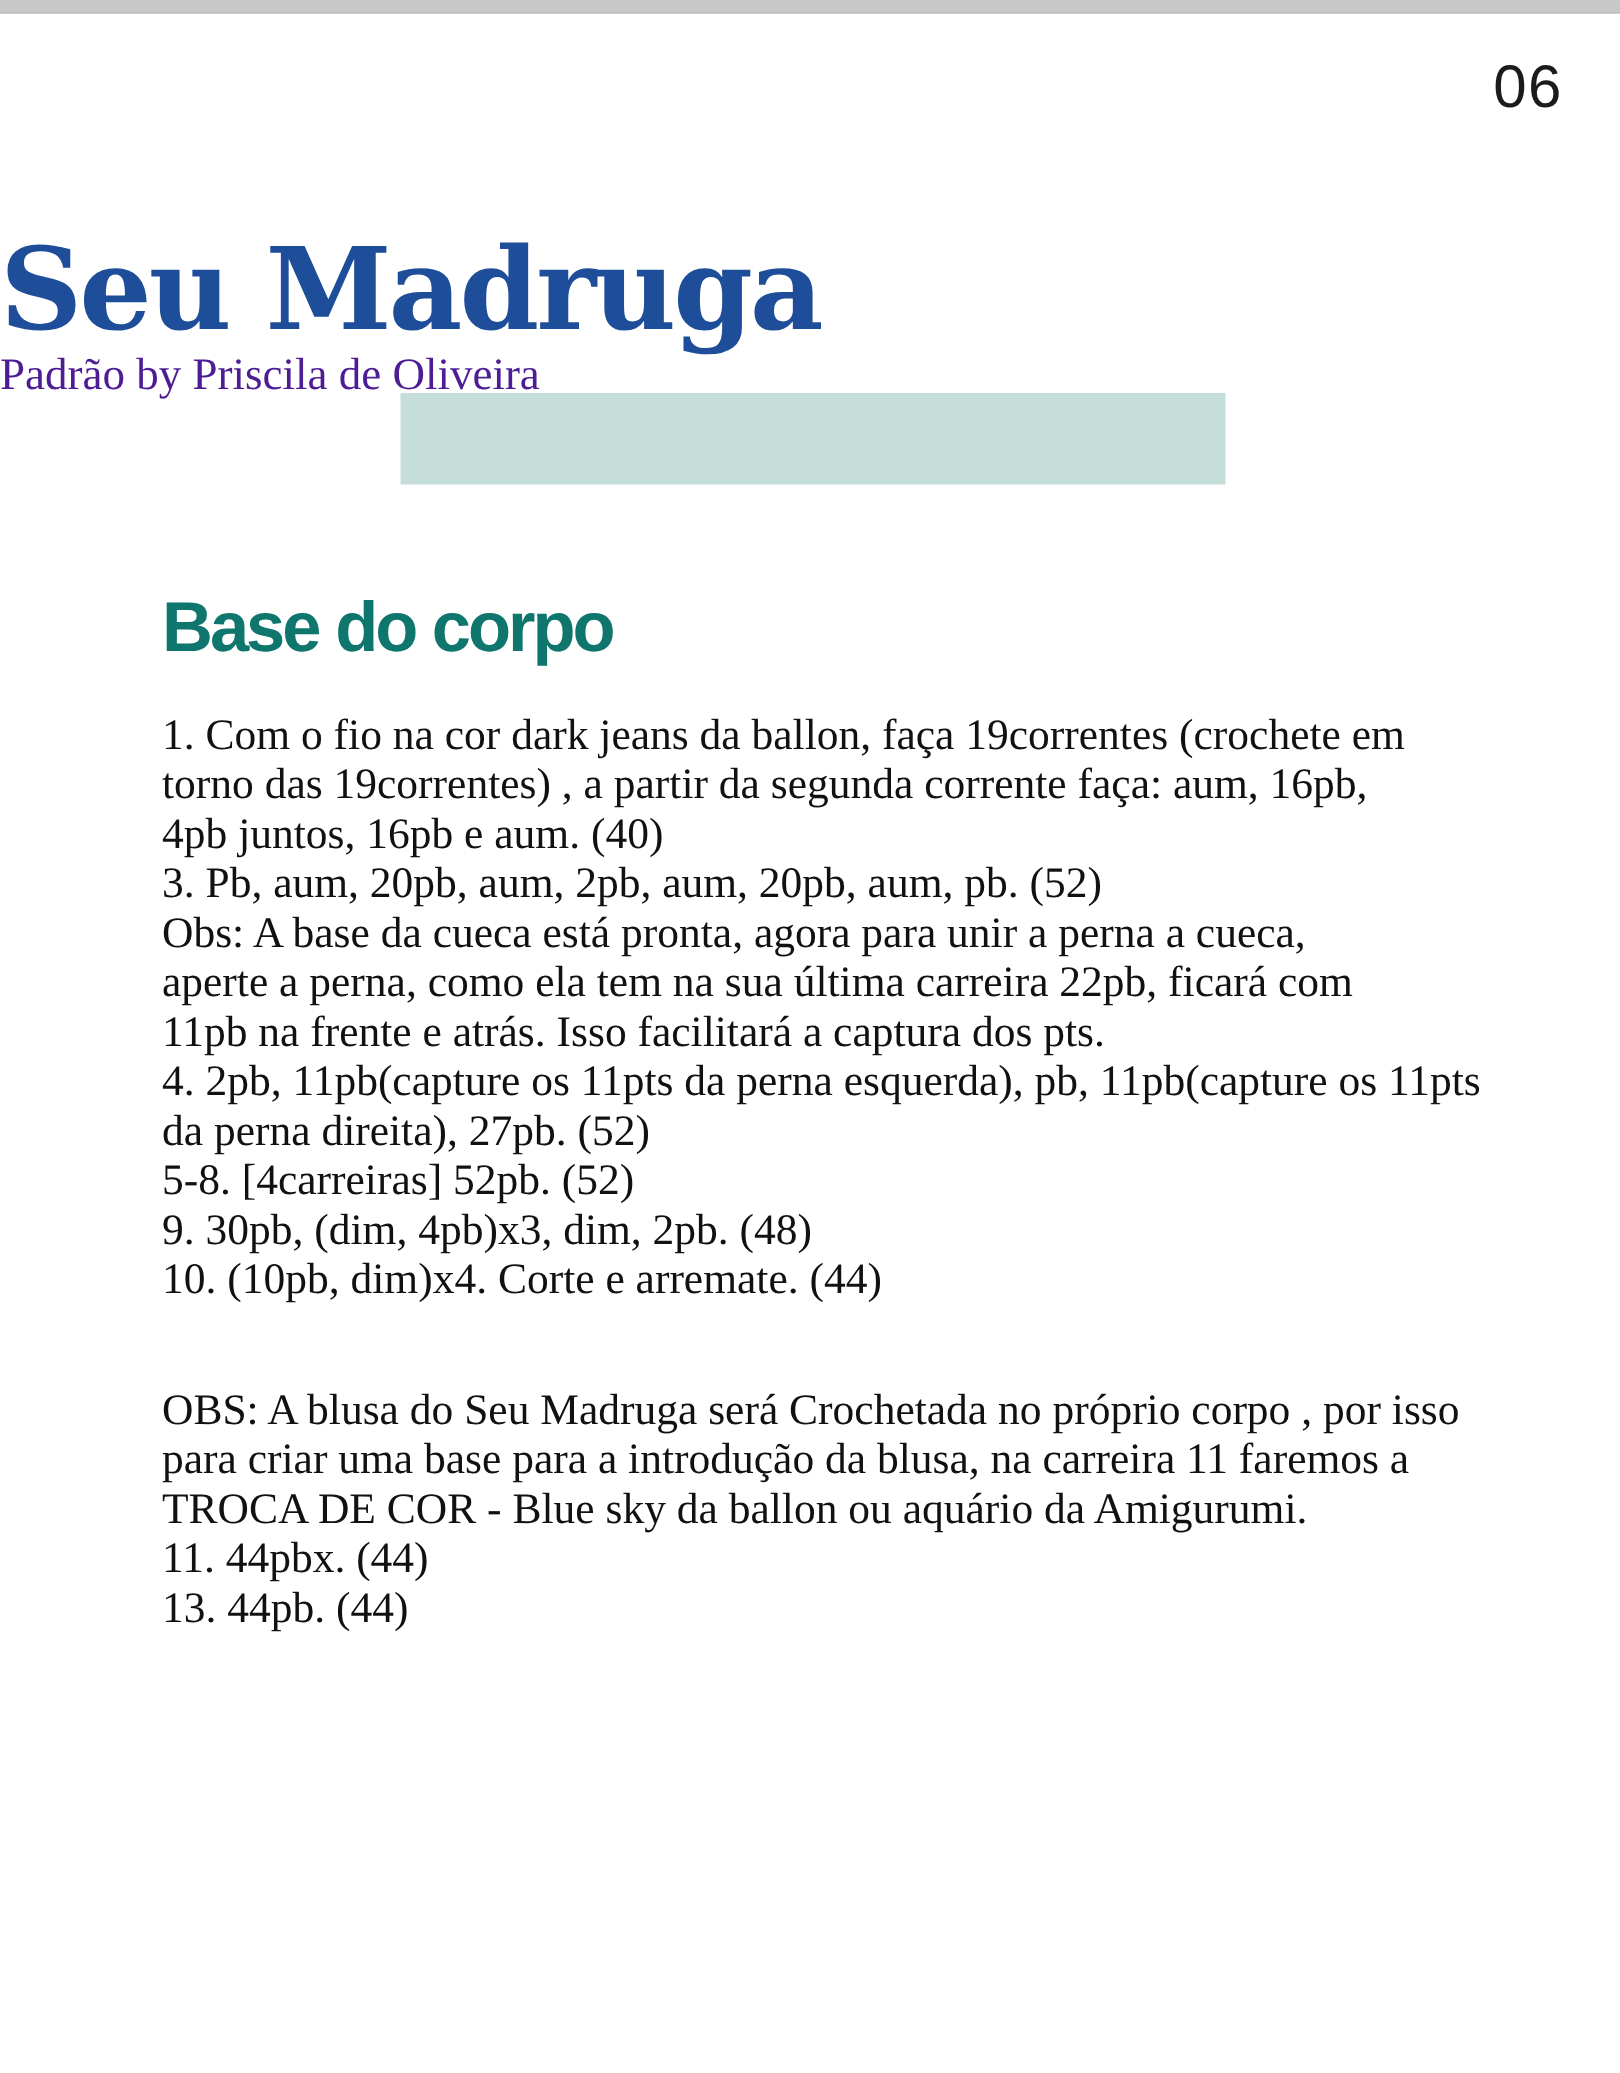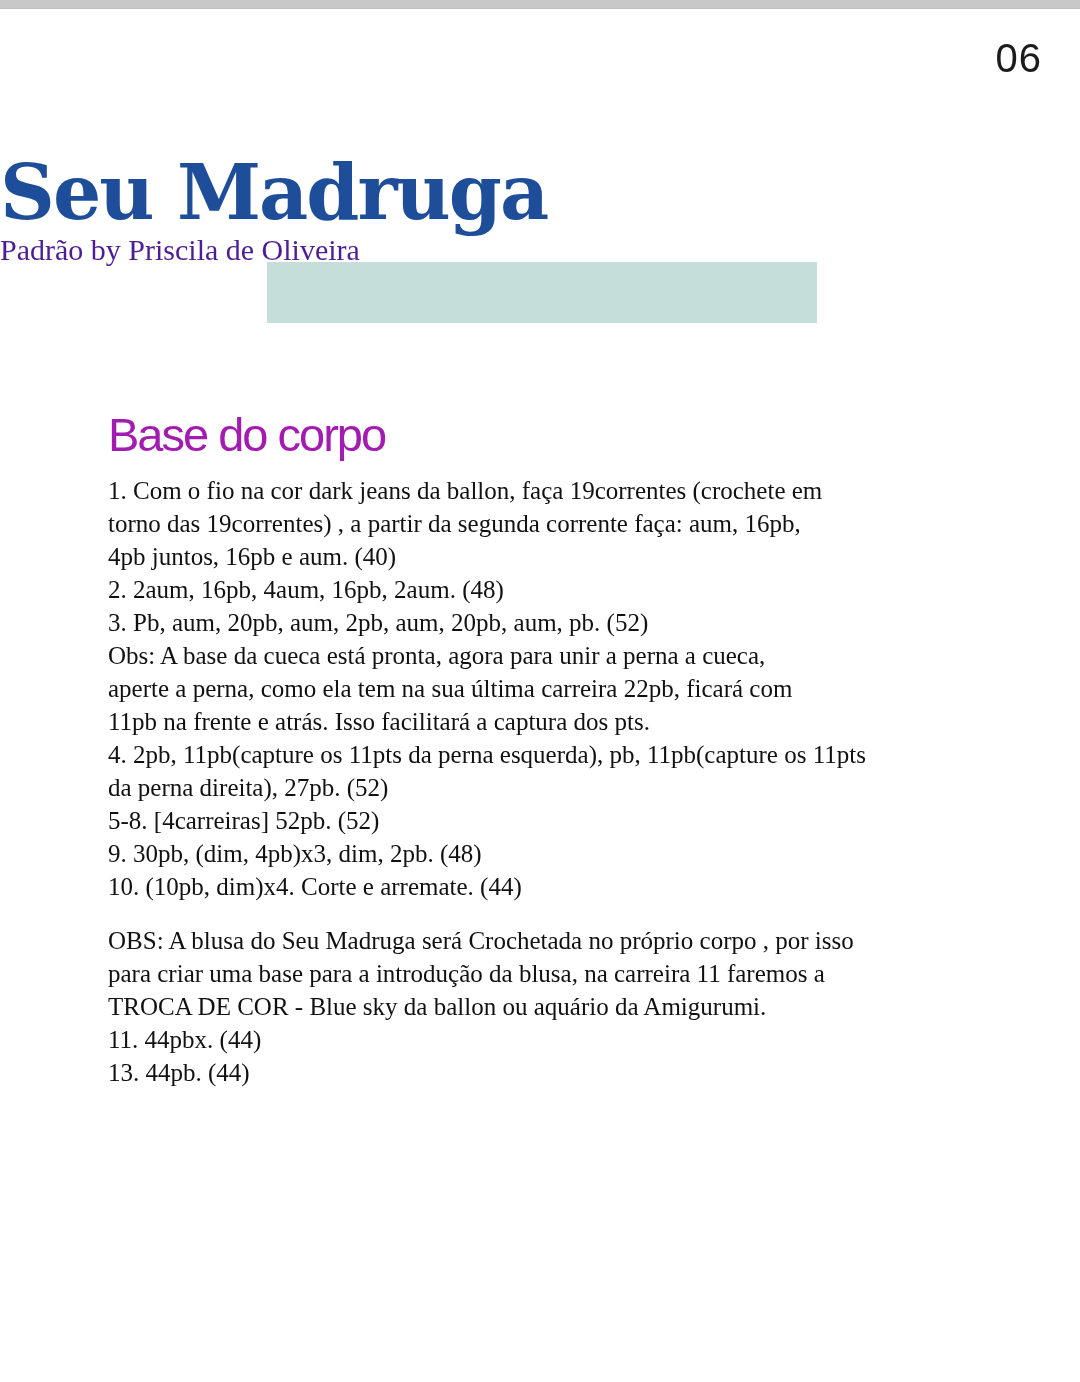--- a/index.html
+++ b/index.html
@@ -63,36 +63,36 @@
     top: 262px;
     left: 267px;
     width: 550px;
     height: 61px;
     background: var(--accent-color, #c6ded9);
     z-index: 1;
   }
 
   .section-heading {
     position: absolute;
-    top: 377px;
+    top: 360px;
     left: 108px;
     font-family: "Liberation Sans", sans-serif;
-    font-weight: normal;
+    font-weight: bold;
     font-size: 47px;
     line-height: 1.15;
     letter-spacing: -2px;
-    color: #a21caf;
+    color: #0f766e;
   }
 
   .text-block {
     position: absolute;
     left: 108px;
     width: 960px;
     font-family: "Liberation Serif", serif;
-    font-size: 25px;
+    font-size: 29px;
     line-height: 33px;
     color: #111111;
   }
   .text-block p {
     margin: 0;
     white-space: pre-line;
   }
   .instructions { top: 474px; }
   .notes { top: 924px; }
 </style>
@@ -109,21 +109,20 @@
 </div>
 
 <div class="accent-bar"></div>
 
 <h1 class="section-heading">Base do corpo</h1>
 
 <div class="text-block instructions">
   <p>1. Com o fio na cor dark jeans da ballon, faça 19correntes (crochete em
 torno das 19correntes) , a partir da segunda corrente faça: aum, 16pb,
 4pb juntos, 16pb e aum. (40)</p>
-  <p>2. 2aum, 16pb, 4aum, 16pb, 2aum. (48)</p>
   <p>3. Pb, aum, 20pb, aum, 2pb, aum, 20pb, aum, pb. (52)</p>
   <p>Obs: A base da cueca está pronta, agora para unir a perna a cueca,
 aperte a perna, como ela tem na sua última carreira 22pb, ficará com
 11pb na frente e atrás. Isso facilitará a captura dos pts.</p>
   <p>4. 2pb, 11pb(capture os 11pts da perna esquerda), pb, 11pb(capture os 11pts
 da perna direita), 27pb. (52)</p>
   <p>5-8. [4carreiras] 52pb. (52)</p>
   <p>9. 30pb, (dim, 4pb)x3, dim, 2pb. (48)</p>
   <p>10. (10pb, dim)x4. Corte e arremate. (44)</p>
 </div>

